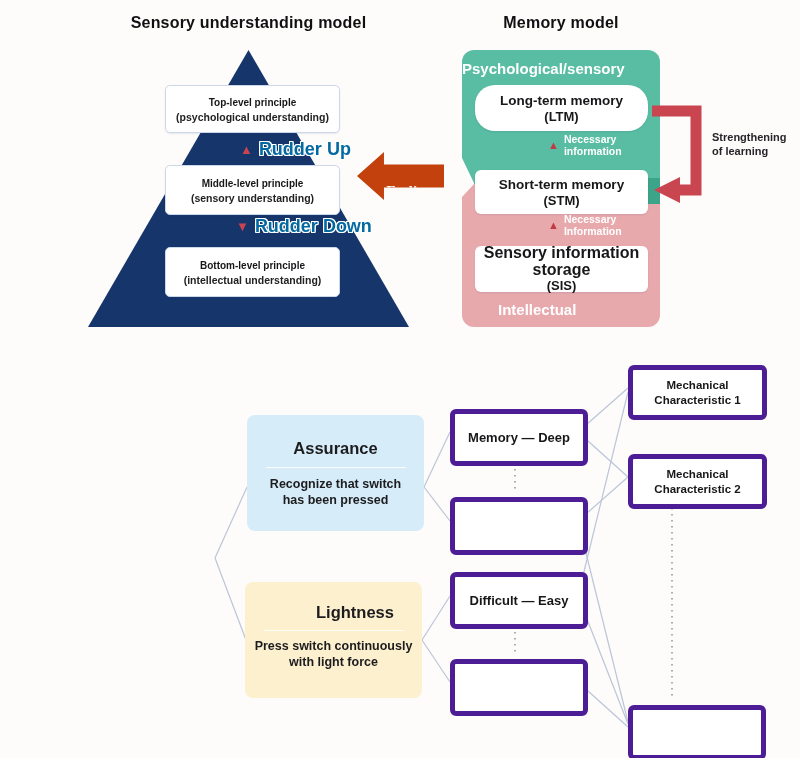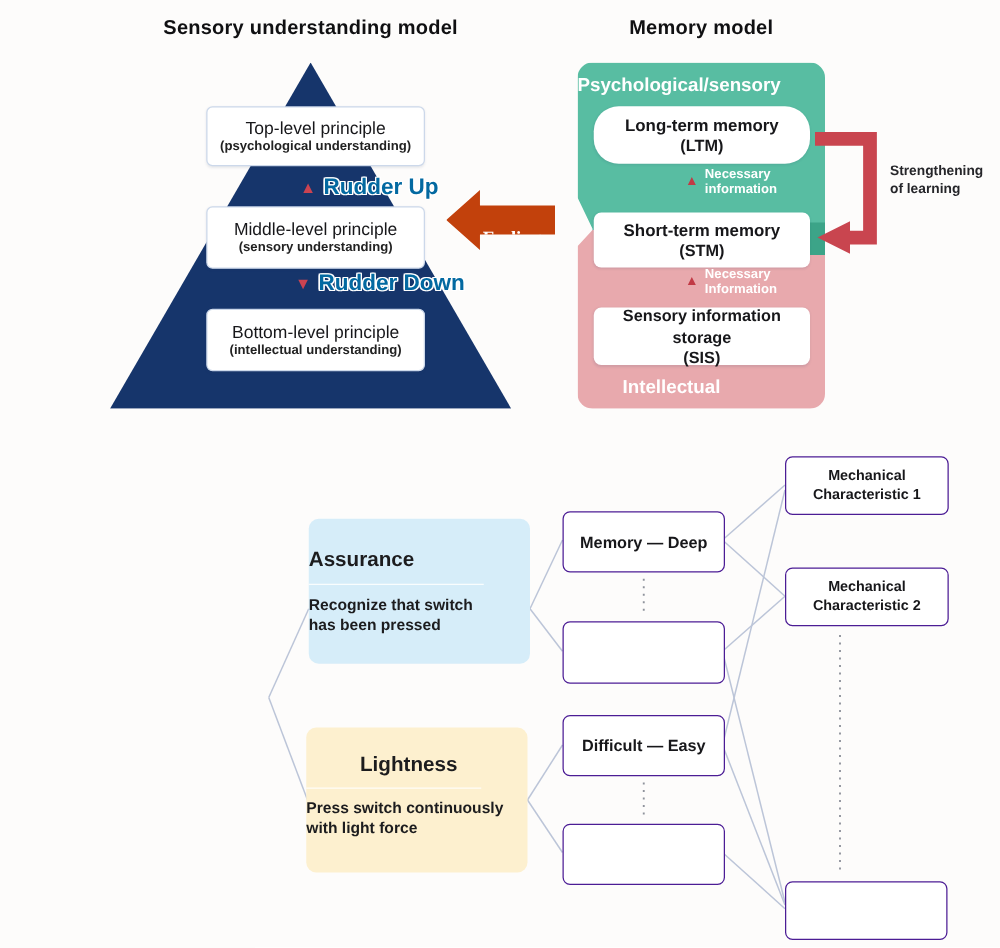--- a/index.html
+++ b/index.html
@@ -11,21 +11,21 @@
   }
   .abs{position:absolute;}
   .section-title{font-size:16px;font-weight:700;color:#101012;text-align:center;letter-spacing:.2px;}
 
   
   .pyramid{left:88px;top:50px;width:321px;height:277px;background:#16356b;
     clip-path:polygon(50% 0%,100% 100%,0% 100%);}
   .pyr-box{width:173px;background:#fff;border:1px solid #ccd8ea;border-radius:5px;
     box-shadow:0 1px 2px rgba(40,60,100,.10);
     display:flex;flex-direction:column;align-items:center;justify-content:center;text-align:center;}
-  .pyr-title{font-size:14px;font-weight:400;color:#17171a;line-height:17px;}
+  .pyr-title{font-size:10px;font-weight:700;color:#17171a;line-height:17px;}
   .pyr-sub{font-size:10.5px;font-weight:600;color:#222;line-height:13px;}
   .rudder-row{display:flex;align-items:center;gap:6px;}
   .rudder-tri{font-size:13px;color:#cb4351;line-height:13px;}
   .rudder-label{font-size:18px;font-weight:700;color:#0369a1;
     text-shadow:-1px -1px 0 #fff,1px -1px 0 #fff,-1px 1px 0 #fff,1px 1px 0 #fff,0 -1px 0 #fff,0 1px 0 #fff,-1px 0 0 #fff,1px 0 0 #fff;}
   .feelings{left:357px;top:152px;width:87px;height:48px;background:#c2410c;
     clip-path:polygon(0 50%,31% 0,31% 26%,100% 26%,100% 74%,31% 74%,31% 100%);
     display:flex;align-items:flex-end;justify-content:center;font-family:Liberation Serif, serif;}
   .feelings span{padding-left:24px;color:#fff;font-weight:700;font-size:15px;}
 
@@ -45,25 +45,25 @@
   .mem-sub{font-size:13px;font-weight:600;color:#17171a;line-height:16px;}
   .necessary{display:flex;align-items:center;gap:5px;}
   .nec-tri{font-size:11px;color:#c13a45;line-height:11px;}
   .nec-lines{display:flex;flex-direction:column;color:#fff;font-weight:700;font-size:10.5px;line-height:11.5px;}
   .strengthening{font-size:11px;color:#26262a;line-height:13.5px;font-weight:600;}
 
   
   .flow-root{left:42px;top:497px;width:175px;height:120px;background:#ecc9cd;border-radius:10px;
     display:flex;flex-direction:column;align-items:center;text-align:center;}
   .flow-root .t{font-size:17px;font-weight:700;color:#2b2428;line-height:21px;margin-top:23px;}
-  .flow-big{width:177px;height:116px;border-radius:8px;display:flex;flex-direction:column;align-items:flex-start;text-align:center;}
+  .flow-big{width:177px;height:116px;border-radius:8px;display:flex;flex-direction:column;align-items:center;text-align:center;}
   .flow-big .t{font-size:16.5px;font-weight:700;color:#1c1c1e;}
   .divider{width:140px;border-top:1px solid rgba(255,255,255,.85);}
   .flow-desc{font-size:12.5px;font-weight:700;color:#1c1c1e;line-height:15.5px;}
-  .node{background:#fff;border:1px solid #4c1d95;border-radius:6px;
+  .node{background:#fff;border:5px solid #4c1d95;border-radius:6px;
     display:flex;flex-direction:column;align-items:center;justify-content:center;text-align:center;}
   .node .t{font-size:13px;font-weight:700;color:#17171a;}
   .node .m{font-size:11.5px;font-weight:700;color:#17171a;line-height:14.5px;}
   svg.lines{left:0;top:0;}
 </style>
 </head>
 <body>
 
 <div class="stage">
 
@@ -151,21 +151,21 @@
 
   <div class="abs necessary" style="left:548px;top:214px;">
     <span class="nec-tri">▲</span>
     <span class="nec-lines">
       <span>Necessary</span>
       <span>Information</span>
     </span>
   </div>
 
   <div class="abs mem-box" style="top:246px;height:46px;">
-    <div class="mem-title" style="font-size:13px;">Sensory information storage</div>
+    <div class="mem-title" style="font-size:16px;">Sensory information storage</div>
     <div class="mem-sub">(SIS)</div>
   </div>
 
   <div class="abs zone-label" style="left:462px;top:301px;padding-left:36px;">Intellectual</div>
 
   <svg class="abs" style="left:630px;top:95px;" width="90" height="120" viewBox="0 0 90 120">
     <path d="M 22 16 L 66 16 L 66 95 L 48 95" stroke="#c9454f" stroke-width="11" fill="none"></path>
     <polygon points="50,82 50,108 24,95" fill="#c9454f"></polygon>
   </svg>
   <div class="abs strengthening" style="left:712px;top:131px;">

